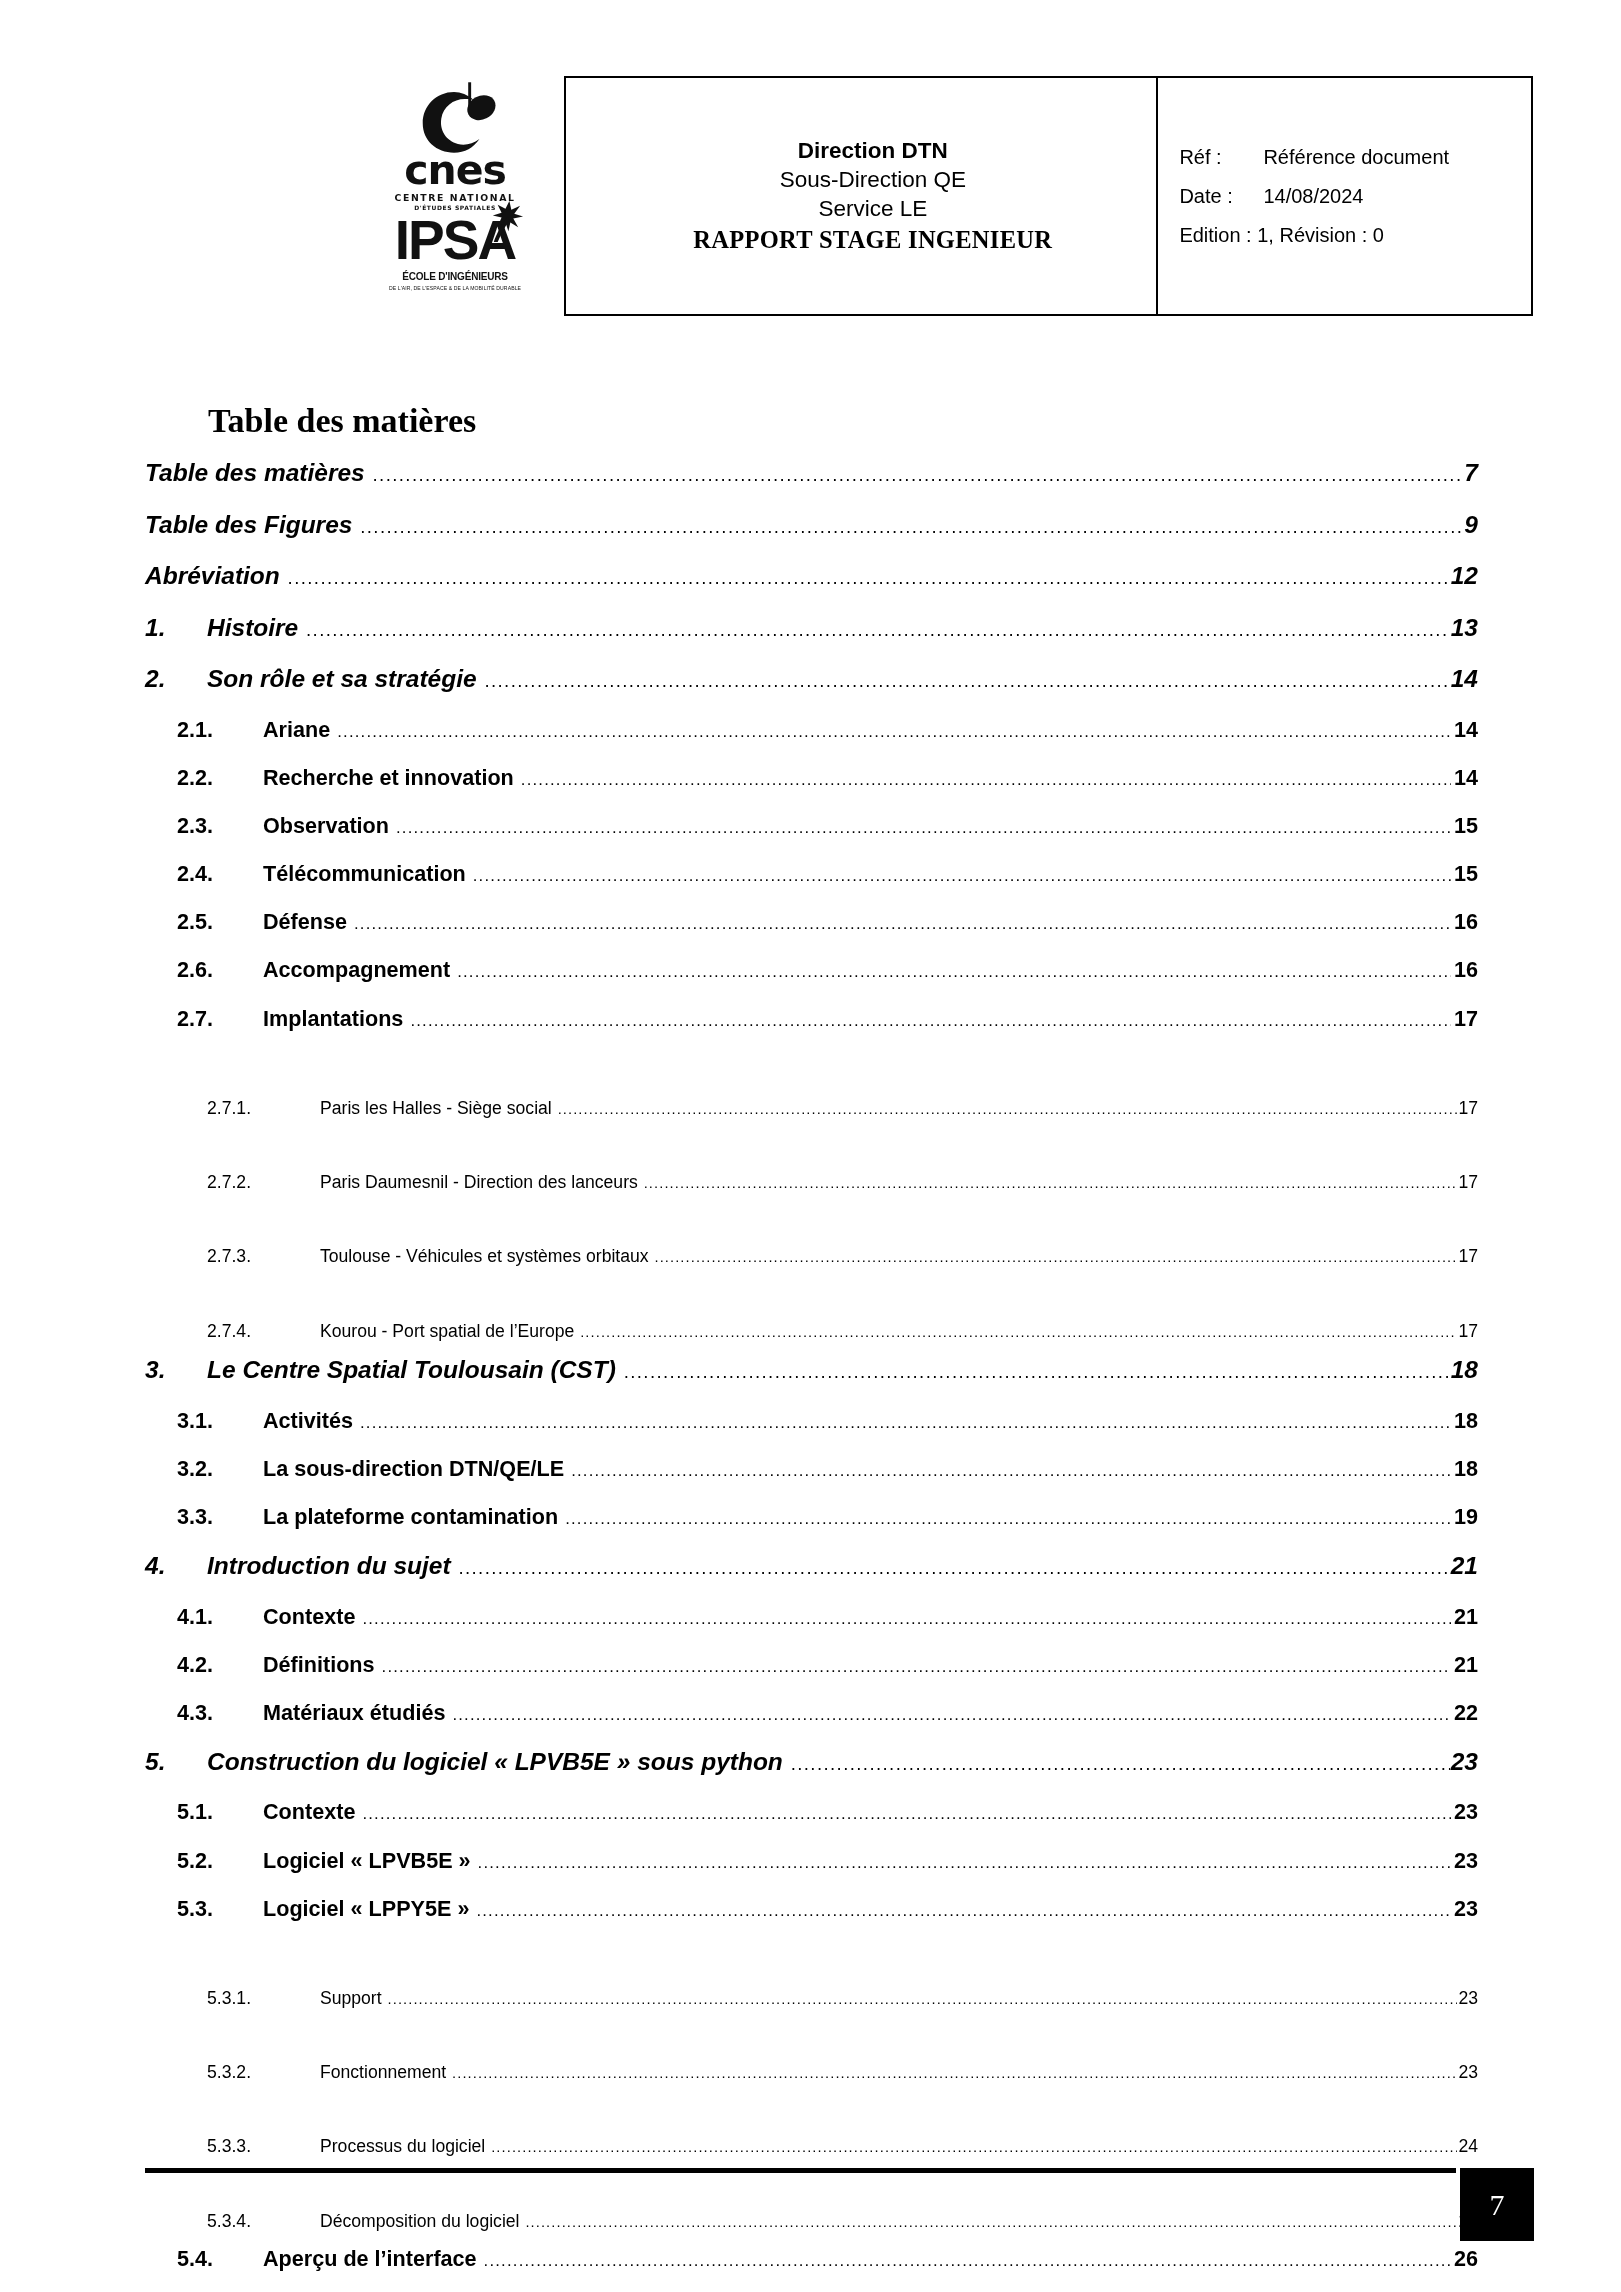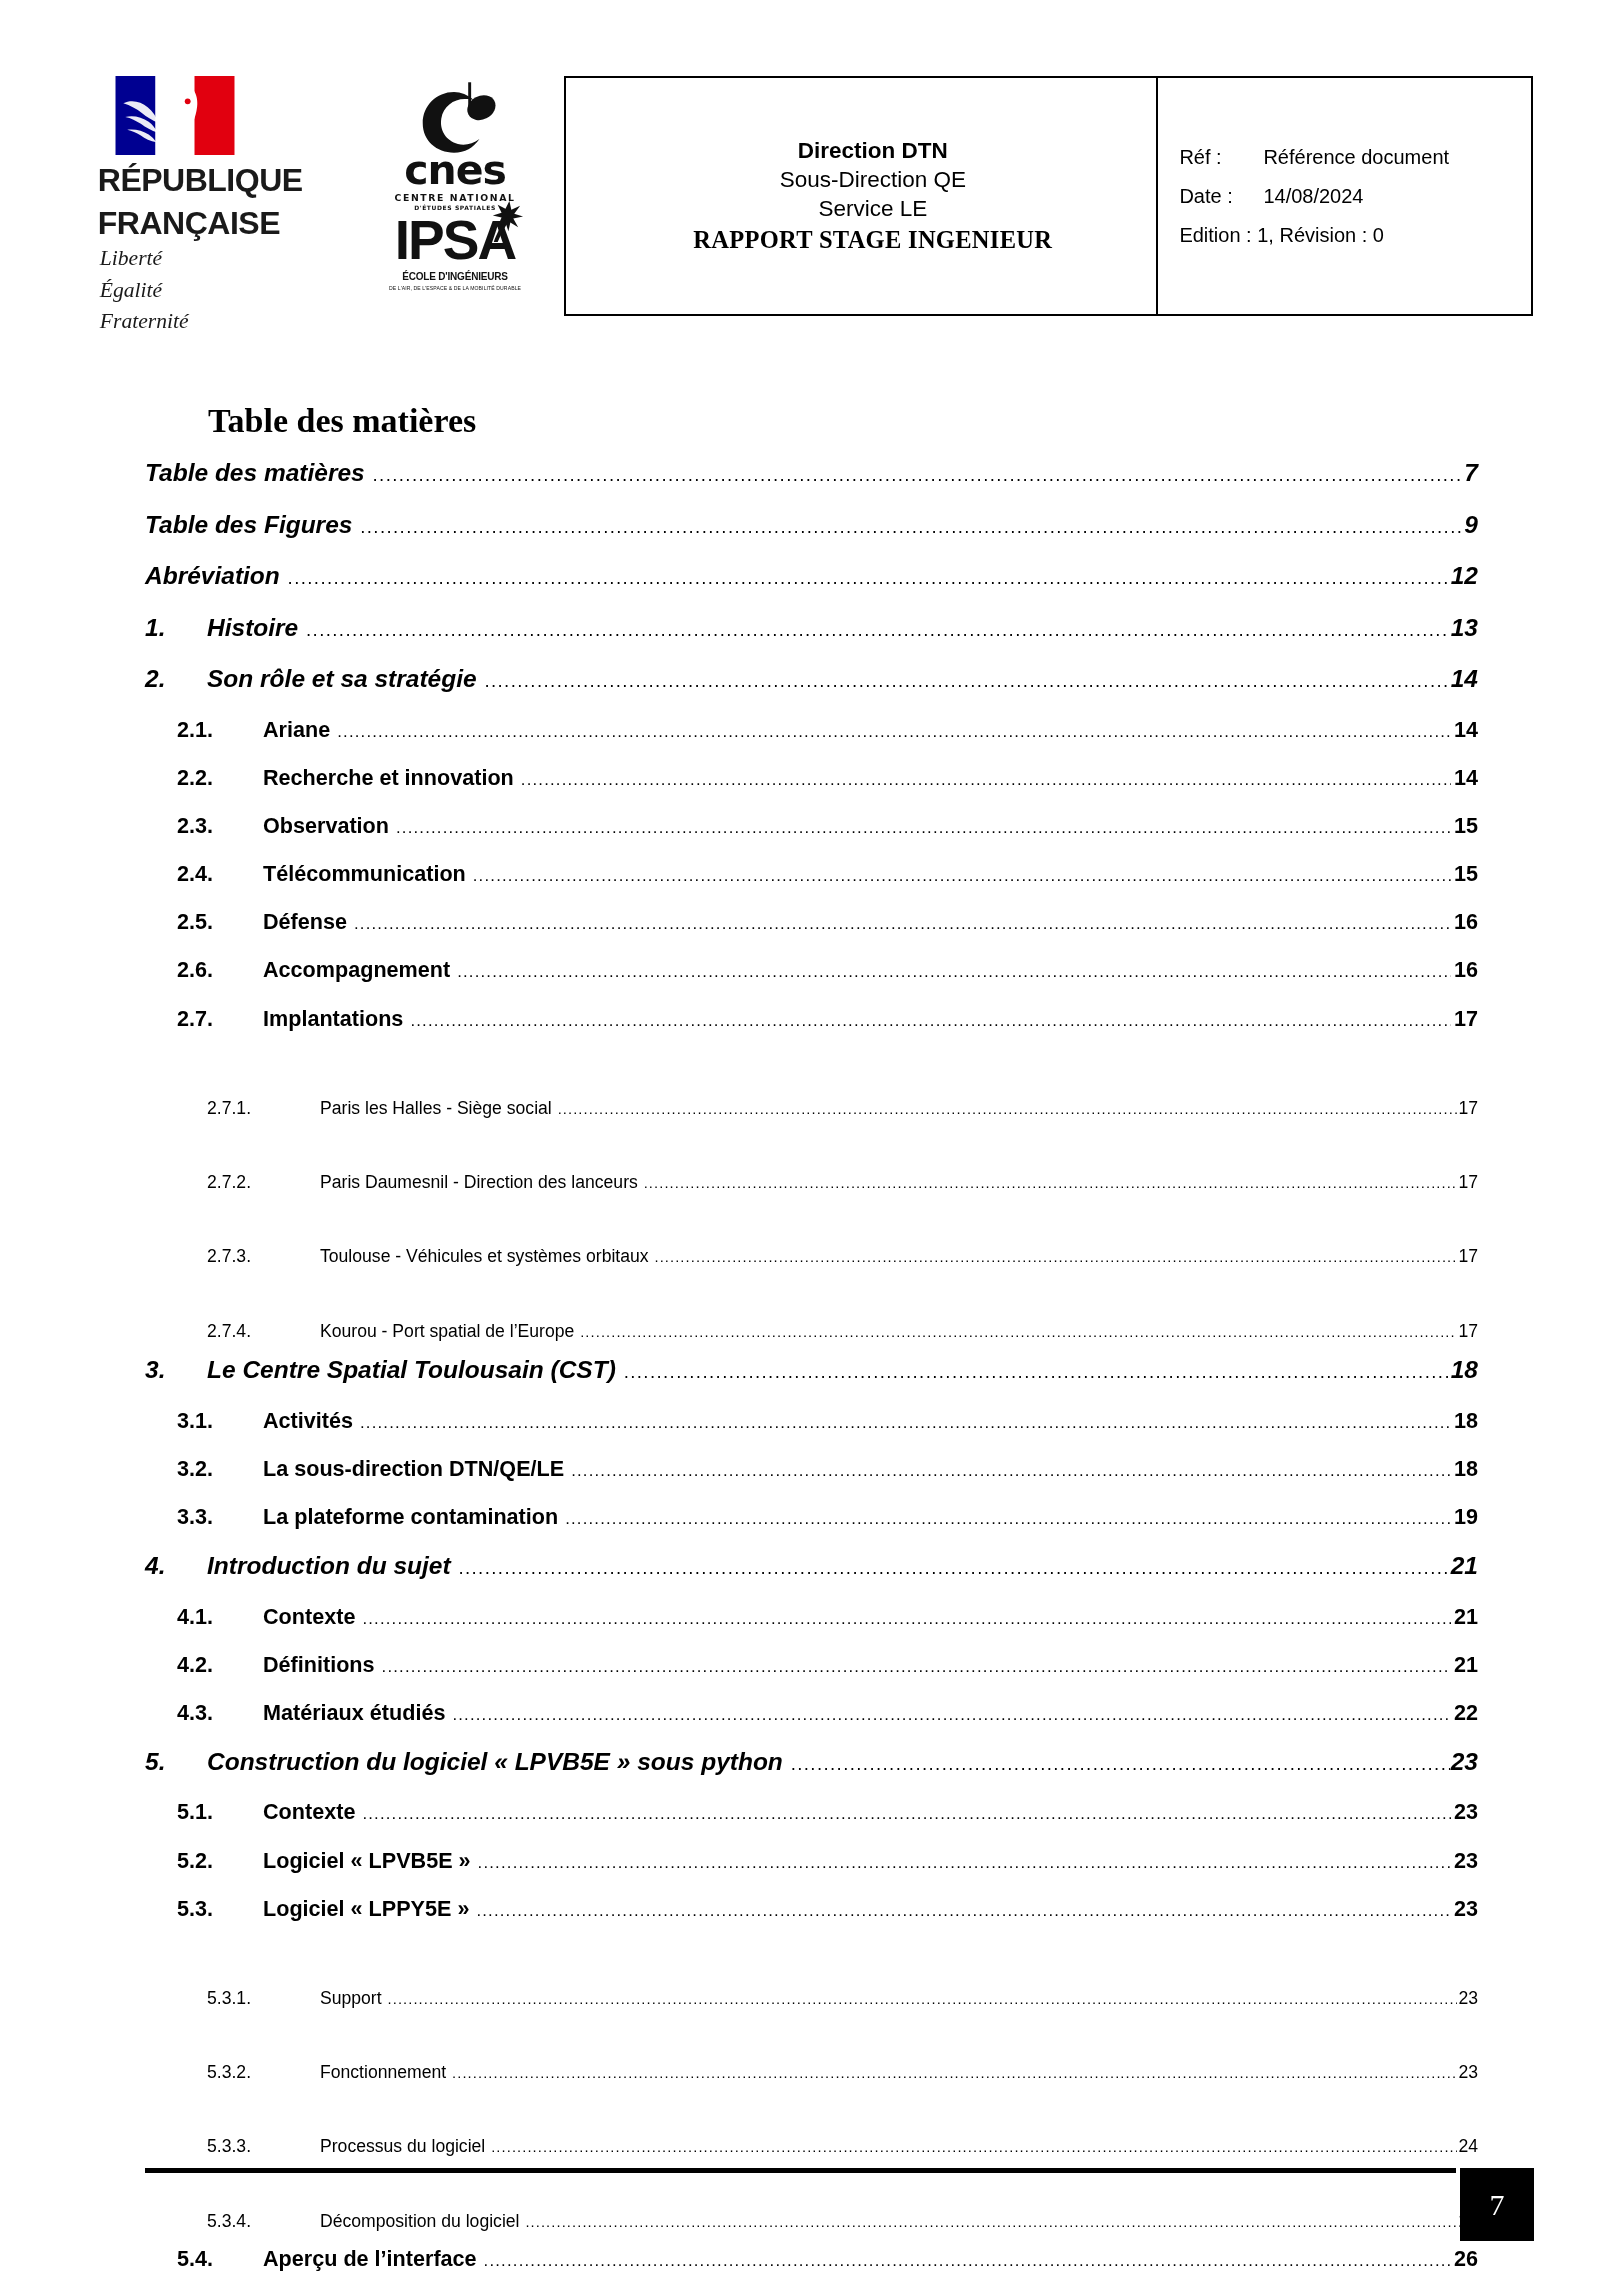--- a/index.html
+++ b/index.html
@@ -338,37 +338,20 @@
 </style>
 </head>
 <body>
 
 <div class="page">
 
   <div class="doc-header">
 
     <div class="logos">
 
-      <div class="rf-logo">
-        <svg class="rf-flag" viewBox="0 0 122 81">
-          <rect x="0" y="0" width="41" height="81" fill="#000091"></rect>
-          <rect x="41" y="0" width="40" height="81" fill="#ffffff"></rect>
-          <rect x="81" y="0" width="41" height="81" fill="#e1000f"></rect>
-          <path d="M70 8 C82 10 86 24 83 36 C81 46 76 56 72 64 C70 70 66 76 60 78 L52 78 C58 70 62 60 62 50 C62 38 56 28 50 22 C56 12 62 7 70 8 Z" fill="#ffffff"></path>
-          <path d="M8 28 C16 24 26 26 33 32 C38 36 42 42 44 48 C38 46 32 42 27 38 C22 34 15 30 8 28 Z" fill="#ffffff" opacity="0.92"></path>
-          <path d="M10 42 C18 40 27 42 34 47 C38 50 41 54 43 58 C37 56 31 53 26 49 C21 46 16 43 10 42 Z" fill="#ffffff" opacity="0.92"></path>
-          <path d="M12 55 C20 54 28 56 34 60 C37 62 40 65 42 68 C36 67 30 64 26 61 C21 58 17 56 12 55 Z" fill="#ffffff" opacity="0.92"></path>
-          <circle cx="74" cy="26" r="3" fill="#e1000f"></circle>
-        </svg>
-        <div class="rf-name">RÉPUBLIQUE</div>
-        <div class="rf-name">FRANÇAISE</div>
-        <div class="rf-motto">Liberté</div>
-        <div class="rf-motto">Égalité</div>
-        <div class="rf-motto">Fraternité</div>
-      </div>
 
       <div class="cnes-logo">
         <svg class="cnes-mark" width="88" height="73" viewBox="0 0 90 74">
           <line x1="60" y1="2" x2="60" y2="30" stroke="#111" stroke-width="3"></line>
           <path d="M44 12 C26 12 12 26 12 44 C12 62 26 74 44 74 C55 74 64 69 70 60 C63 65 55 67 48 65 C36 62 29 51 31 39 C33 27 43 19 55 19 C58 19 61 19 64 20 C58 15 51 12 44 12 Z" fill="#111"></path>
           <ellipse cx="72" cy="28" rx="15" ry="12" transform="rotate(-28 72 28)" fill="#111"></ellipse>
         </svg>
         <div class="cnes-word">cnes</div>
         <div class="cnes-sub">CENTRE NATIONAL</div>
         <div class="cnes-sub2">D'ÉTUDES SPATIALES</div>

